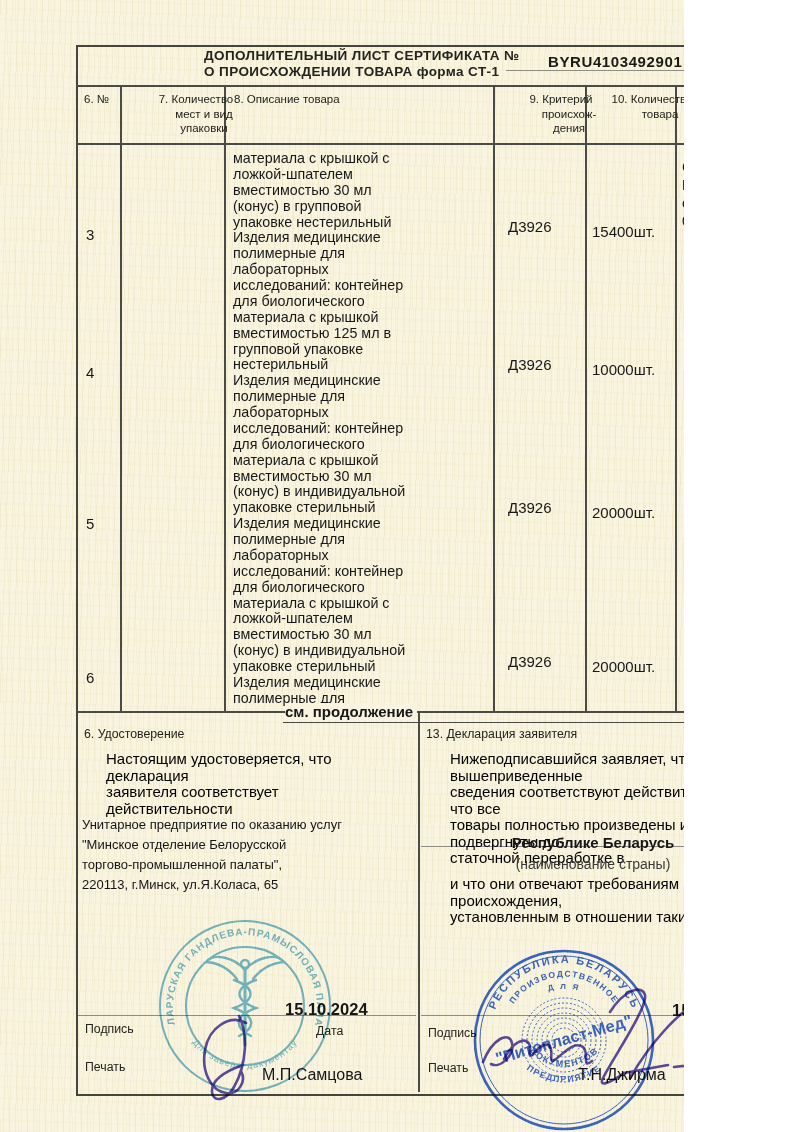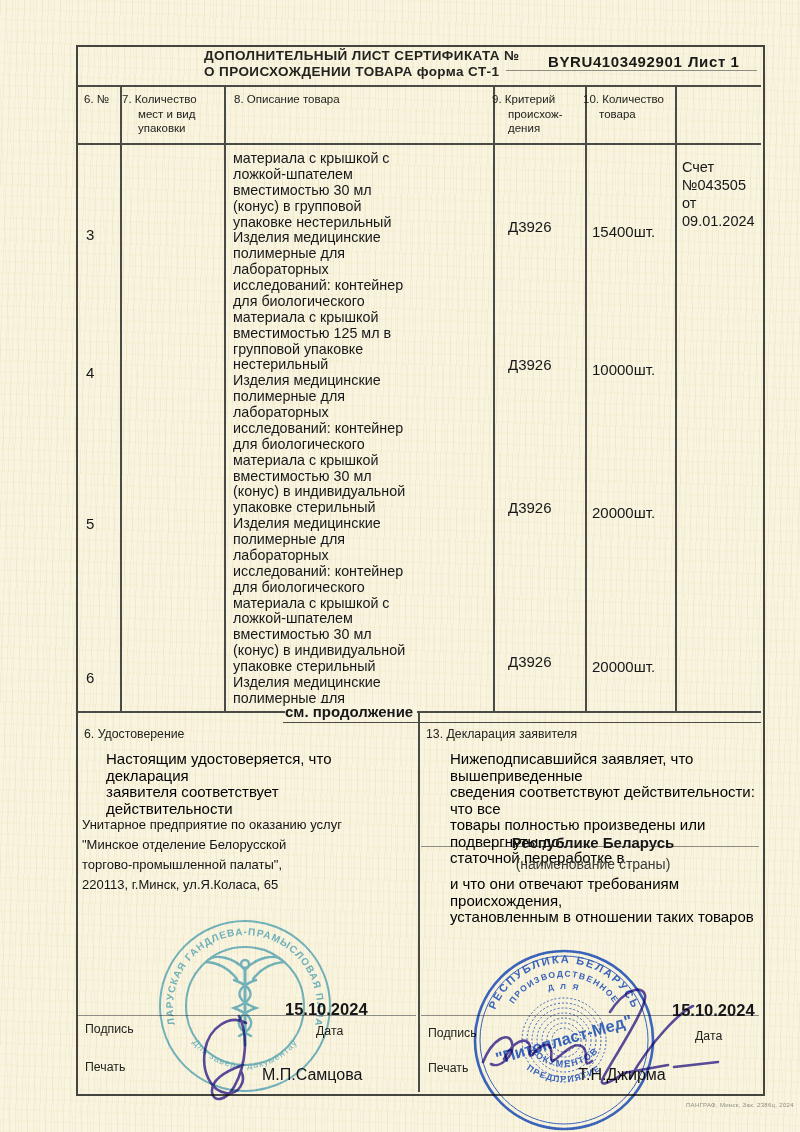--- a/index.html
+++ b/index.html
@@ -1,18 +1,18 @@
 <!DOCTYPE html>
 <html><head>
 <meta charset="utf-8">
 <style>
   html,body{margin:0;padding:0;}
   .page{
     position:relative;
-    width:800px;height:1132px;
+    width:684px;height:1132px;
     background:#f8f4df;
     font-family:"Liberation Sans", sans-serif;
     color:#1c1c1c;
     overflow:hidden;
     text-decoration:underline;
   }
   .page::before{ 
     content:"";
     position:absolute;inset:0;
     background-image:
@@ -26,21 +26,21 @@
   .ln{position:absolute;background:#4a4a46;z-index:1;}
   .ln-light{position:absolute;background:#8d8d85;z-index:1;}
   .frame{
     position:absolute;left:76px;top:45px;width:685px;height:1047px;
     border:2px solid #45453f;z-index:1;
   }
   .pre{white-space:pre-line;}
   .t-title{font-size:13.5px;font-weight:600;letter-spacing:.4px;color:#23231f;}
   .t-cert{font-size:15px;font-weight:700;letter-spacing:.6px;color:#1a1a18;}
   .t-head{font-size:11.5px;line-height:14.5px;color:#23231f;}
-  .hang{padding-left:8px;text-indent:-16px;}
+  .hang{padding-left:28px;text-indent:-16px;text-align:center;}
   .t-body{font-size:14.3px;line-height:15.88px;color:#17171a;}
   .t-num{font-size:15px;color:#17171a;}
   .t-sec-label{font-size:12.3px;color:#23231f;}
   .t-par{font-size:15px;line-height:16.5px;color:#000000;}
   .t-issuer{font-size:13px;line-height:20px;color:#141417;}
   .t-date{font-size:16.5px;font-weight:600;color:#17171a;}
   .t-name{font-size:16px;color:#141417;}
   .t-country{font-size:15px;font-weight:600;color:#17171a;}
   .t-caption{font-size:14px;color:#3a3a38;margin-top:8px;}
   .t-cont{font-size:15px;font-weight:600;color:#17171a;background:#f8f4df;}

